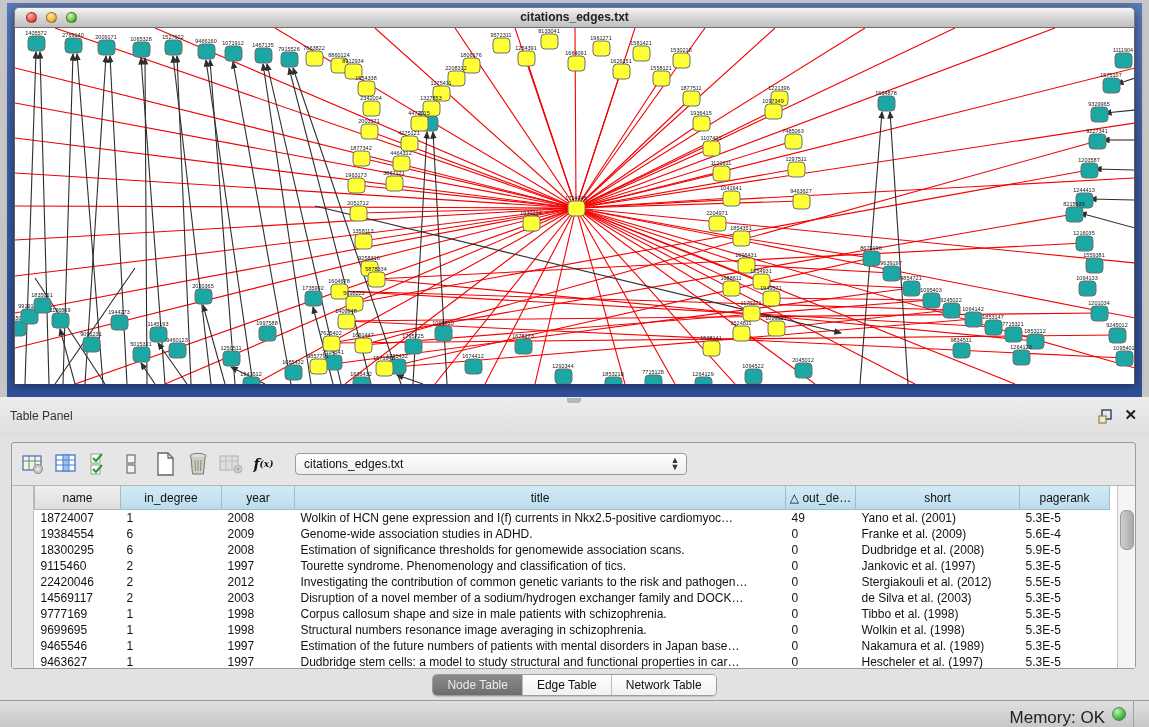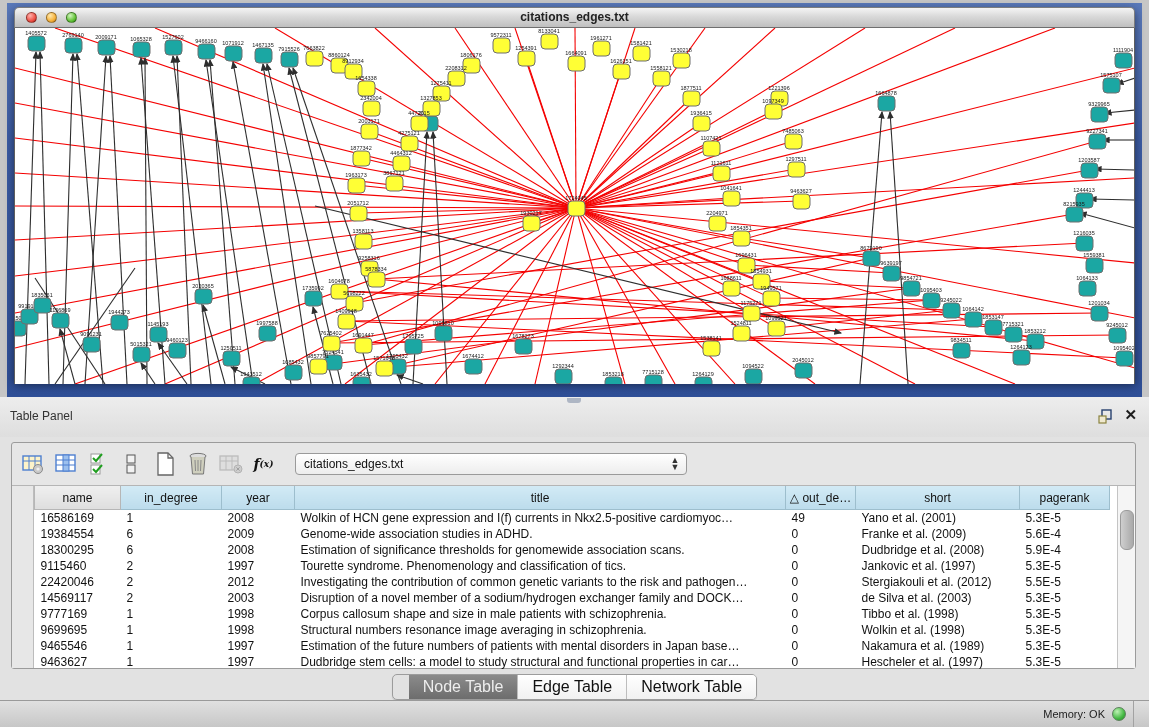--- a/index.html
+++ b/index.html
@@ -55,29 +55,29 @@
   table.grid th.graycol{background:linear-gradient(#efefef,#dedede);border-color:#b6b6b6;}
   table.grid td{height:16px;padding:0 2px 0 6px;overflow:hidden;white-space:nowrap;
      text-overflow:clip;border:none;cursor:default;}
   .tfill{flex:1;background:#fff;}
   .vscroll{width:17px;background:#f5f5f5;border-left:1px solid #c4c4c4;position:relative;}
   .vthumb{position:absolute;left:2px;top:24px;width:12px;height:38px;border-radius:6px;
      background:linear-gradient(90deg,#cfcfcf,#a9a9a9);border:1px solid #9a9a9a;}
 
   .tabsbar{position:absolute;left:0;top:277px;width:100%;text-align:center;}
   .seg{display:inline-flex;border:1px solid #9c9c9c;border-radius:5px;overflow:hidden;
-     box-shadow:0 1px 1px rgba(0,0,0,.15);font-size:16px;padding-left:16px;}
+     box-shadow:0 1px 1px rgba(0,0,0,.15);font-size:12px;}
   .seg .tab{padding:3px 14px;background:linear-gradient(#ffffff,#f1f1f1);color:#111;
      border-left:1px solid #bdbdbd;cursor:pointer;}
   .seg .tab:first-child{border-left:none;}
   .seg .tab.sel{background:linear-gradient(#8b8b8b,#6d6d6d);color:#ededed;}
 
   .statusbar{position:absolute;left:0;bottom:0;width:100%;height:27px;
      background:linear-gradient(#e0e0e0,#c7c7c7);border-top:1px solid #9a9a9a;box-sizing:border-box;}
-  .mem{position:absolute;right:44px;top:7px;font-size:11px;color:#222;}
+  .mem{position:absolute;right:44px;top:7px;font-size:17px;color:#222;}
   .memdot{position:absolute;right:23px;top:6px;width:14px;height:14px;border-radius:50%;
      background:radial-gradient(circle at 35% 30%,#bdf2b4,#45b944 60%,#1f8a22);
      border:1px solid #5b815b;box-sizing:border-box;}
   .griplin{position:absolute;right:15px;top:0;bottom:0;width:1px;background:#a2a2a2;}
 </style>
 </head>
 <body>
 
 <div class="desktop">
   <div class="desktop-blue"></div>
@@ -804,21 +804,21 @@
             <tr>
               <th class="graycol">name</th>
               <th>in_degree</th>
               <th>year</th>
               <th>title</th>
               <th>△ out_de…</th>
               <th>short</th>
               <th>pagerank</th>
             </tr>
             <tr>
-              <td>16586169</td>
+              <td>18724007</td>
               <td>1</td>
               <td>2008</td>
               <td>Wolkin of HCN gene expression and I(f) currents in Nkx2.5-positive cardiomyoc…</td>
               <td>49</td>
               <td>Yano et al. (2001)</td>
               <td>5.3E-5</td>
             </tr>
             <tr>
               <td>19384554</td>
               <td>6</td>
@@ -828,21 +828,21 @@
               <td>Franke et al. (2009)</td>
               <td>5.6E-4</td>
             </tr>
             <tr>
               <td>18300295</td>
               <td>6</td>
               <td>2008</td>
               <td>Estimation of significance thresholds for genomewide association scans.</td>
               <td>0</td>
               <td>Dudbridge et al. (2008)</td>
-              <td>5.9E-4</td>
+              <td>5.9E-5</td>
             </tr>
             <tr>
               <td>9115460</td>
               <td>2</td>
               <td>1997</td>
               <td>Tourette syndrome. Phenomenology and classification of tics.</td>
               <td>0</td>
               <td>Jankovic et al. (1997)</td>
               <td>5.3E-5</td>
             </tr>

